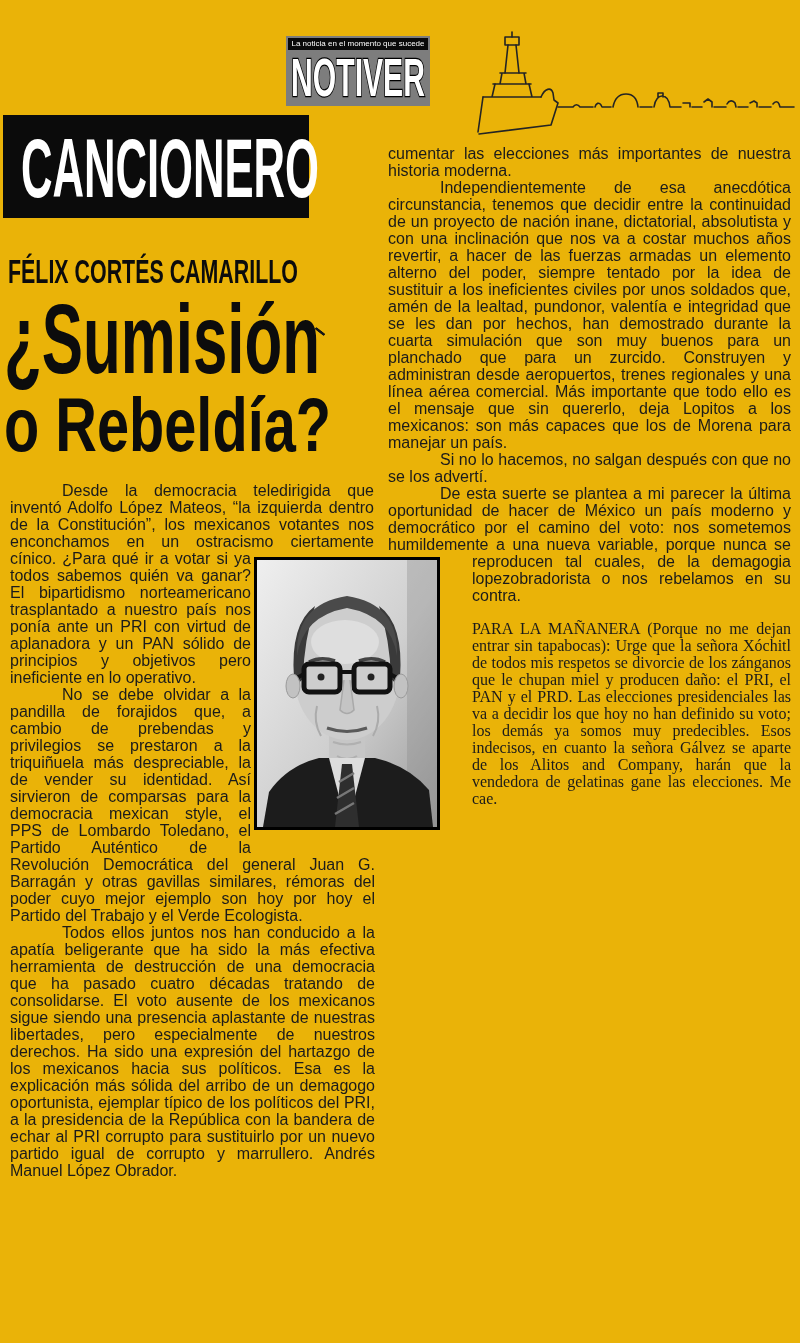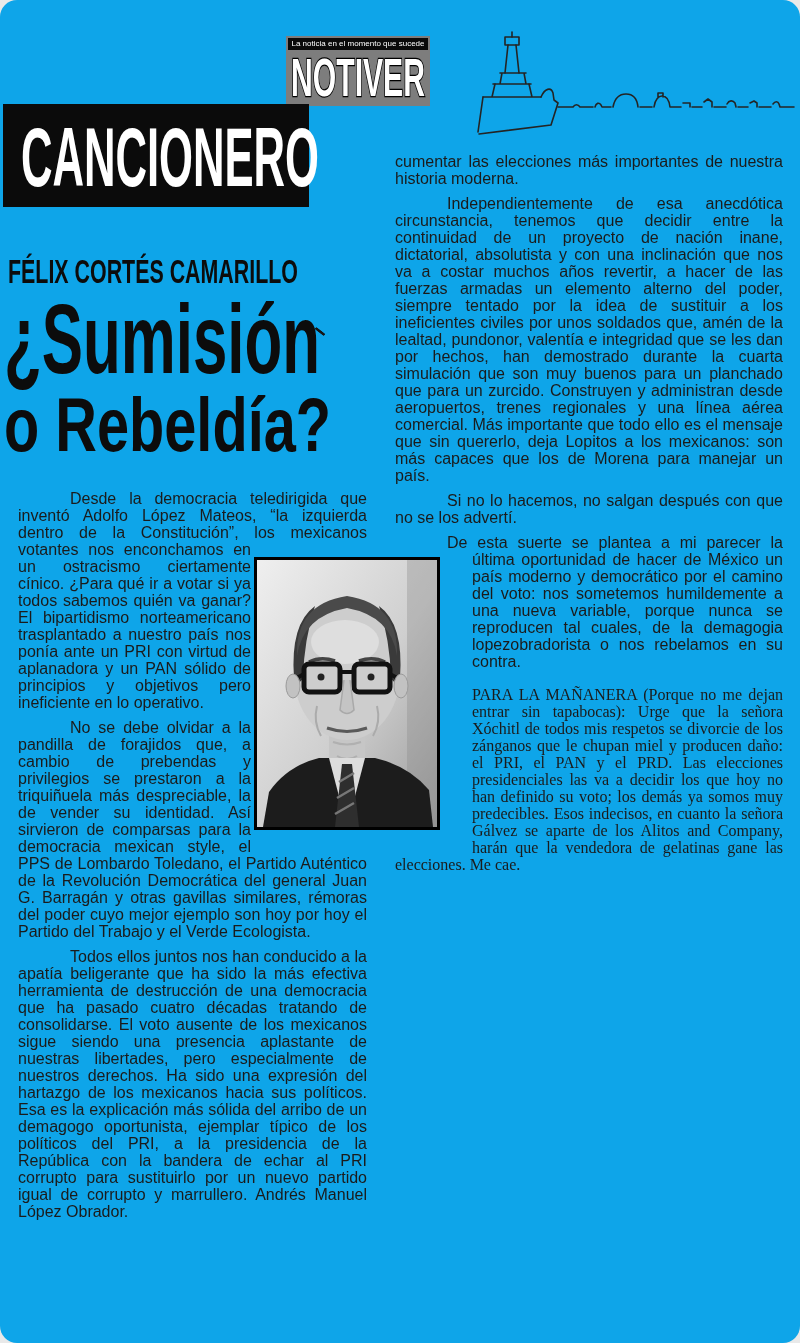--- a/index.html
+++ b/index.html
@@ -1,45 +1,44 @@
 <!DOCTYPE html>
 <html><head>
 <meta charset="utf-8">
 <style>
   html,body{margin:0;padding:0;background:#e9e9e9;}
   .page{
     position:relative;width:800px;height:1343px;margin:0 auto;
-    background:#0ea5e9;overflow:hidden;
+    background:#eab308;overflow:hidden;
     font-family:"Liberation Sans","DejaVu Sans",sans-serif;
     color:#1b1b1b;
-    border-radius:17px;
   }
   
   .masthead{position:absolute;left:286px;top:36px;width:144px;height:70px;background:#7d7d7d;}
   .masthead .tagline{
     position:absolute;left:2px;top:2px;width:140px;height:12px;background:#0a0a0a;
     color:#ffffff;font-size:8px;line-height:12px;text-align:center;white-space:nowrap;overflow:hidden;
   }
   .masthead svg{position:absolute;left:0;top:14px;}
   .logo-text{font-family:"Liberation Sans",sans-serif;font-weight:700;fill:#ffffff;stroke:#000000;stroke-width:2.4px;paint-order:stroke;}
   
   .skyline{position:absolute;left:455px;top:28px;}
   .skyline path{stroke:#242424;stroke-width:1.6;fill:none;stroke-linecap:round;stroke-linejoin:round;}
   
-  .banner{position:absolute;left:3px;top:104px;width:306px;height:103px;background:#0b0b0b;}
+  .banner{position:absolute;left:3px;top:115px;width:306px;height:103px;background:#0b0b0b;}
   .banner-text{font-family:"Liberation Sans",sans-serif;font-weight:700;fill:#ffffff;}
   
   .author-svg{position:absolute;left:8px;top:254px;overflow:visible;}
   .head1-svg{position:absolute;left:4px;top:288px;overflow:visible;}
   .head2-svg{position:absolute;left:4px;top:390px;overflow:visible;}
   .head-text{font-family:"Liberation Sans",sans-serif;font-weight:700;fill:#0c0c0c;}
   .stray{position:absolute;left:314px;top:330px;width:12px;height:0;border-top:3px solid #161616;transform:rotate(38deg);border-radius:2px;}
   
   .col{position:absolute;font-size:16px;line-height:17px;overflow:hidden;}
-  .col p{margin:8px;text-align:justify;text-indent:52px;}
+  .col p{margin:0;text-align:justify;text-indent:52px;}
   .col p.flush{text-indent:0;}
   .col p.mananera{margin-top:16px;font-family:Liberation Serif, serif;}
   .col-left{left:10px;top:482px;width:365px;height:856px;}
   .col-right{left:387px;top:145px;width:404px;height:800px;}
   .push-r{float:right;width:1px;height:72px;}
   .ph-r{float:right;clear:right;width:124px;height:288px;}
   .push-l{float:left;width:1px;height:412px;}
   .ph-l{float:left;clear:left;width:85px;height:285px;}
   
   .photo{position:absolute;left:254px;top:557px;width:186px;height:273px;margin:0;

